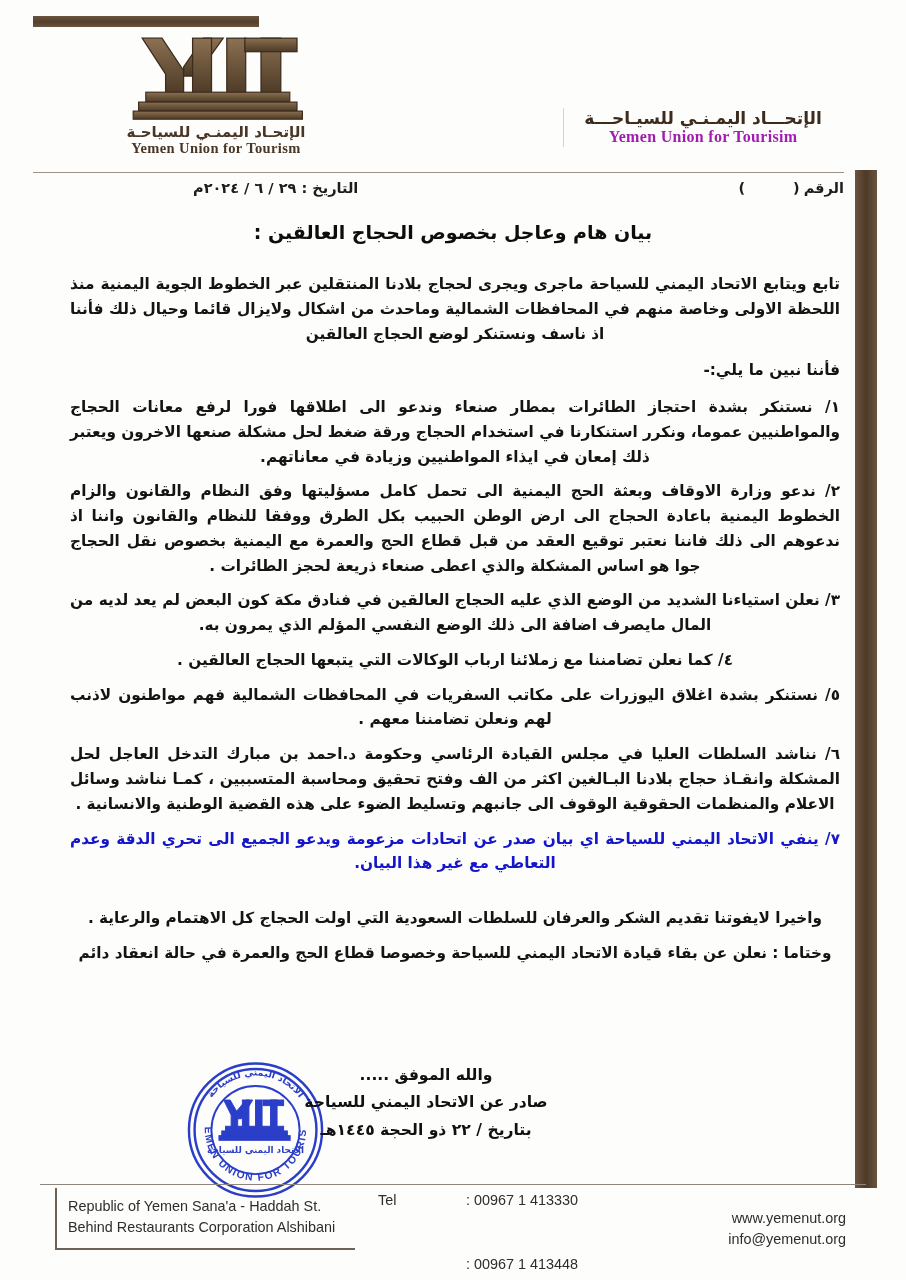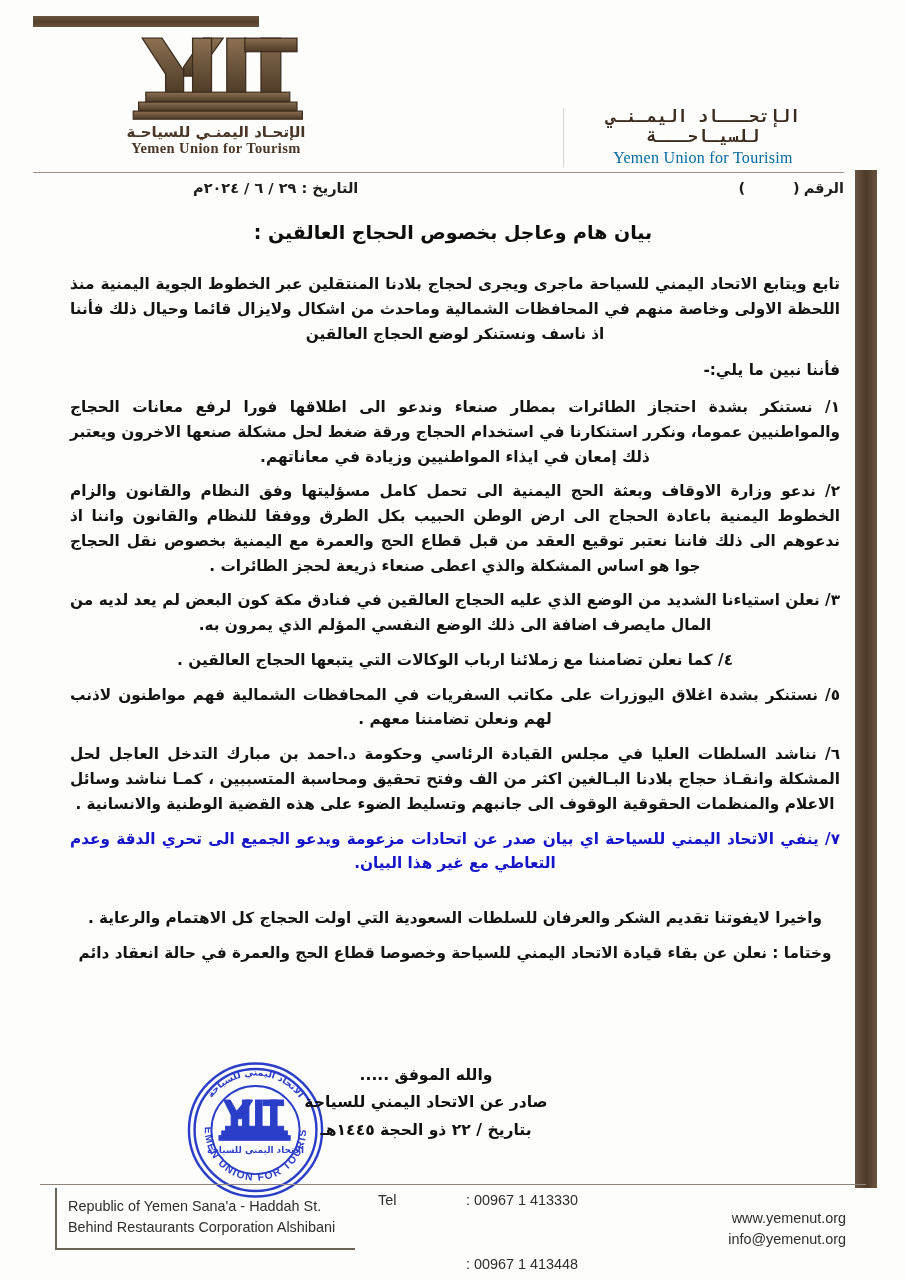--- a/index.html
+++ b/index.html
@@ -84,27 +84,26 @@
     text-align: center;
     border-left: 1px solid #d8d3cc;
     padding-left: 4px;
   }
   .header-right .ar {
     font-size: 17px;
     font-weight: 700;
     color: #3d2c1e;
     letter-spacing: 1px;
     line-height: 1.2;
-    font-family: Liberation Mono, monospace;
   }
   .header-right .en {
     font-family: "Liberation Serif", "DejaVu Serif", serif;
     font-size: 16px;
-    font-weight: 400;
-    color: #0369a1;
+    font-weight: 700;
+    color: #a21caf;
     letter-spacing: .3px;
     line-height: 1.15;
   }
 
   .header-rule {
     position: absolute;
     left: 33px;
     right: 62px;
     top: 172px;
     height: 1px;

